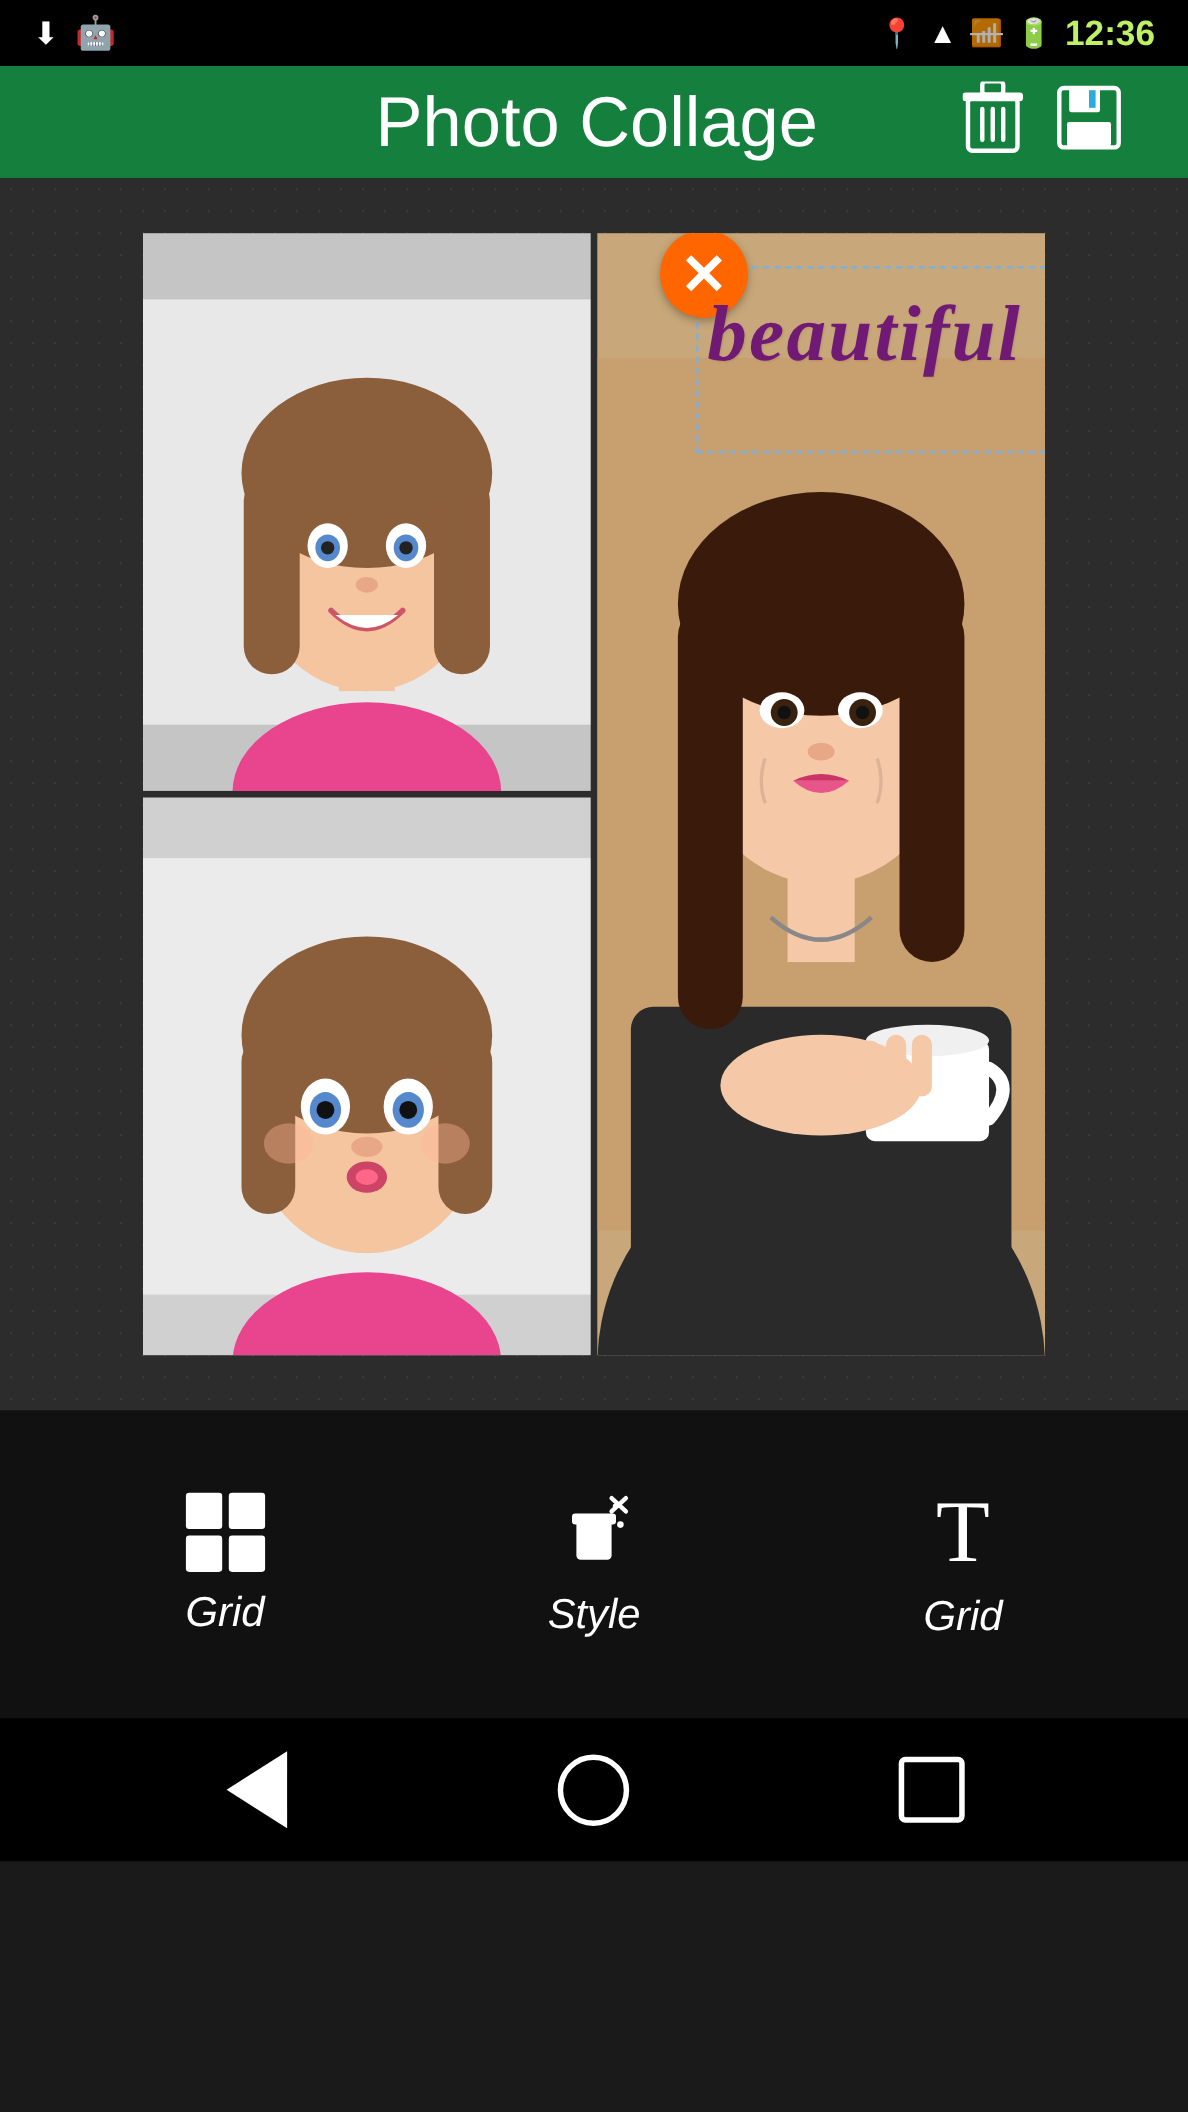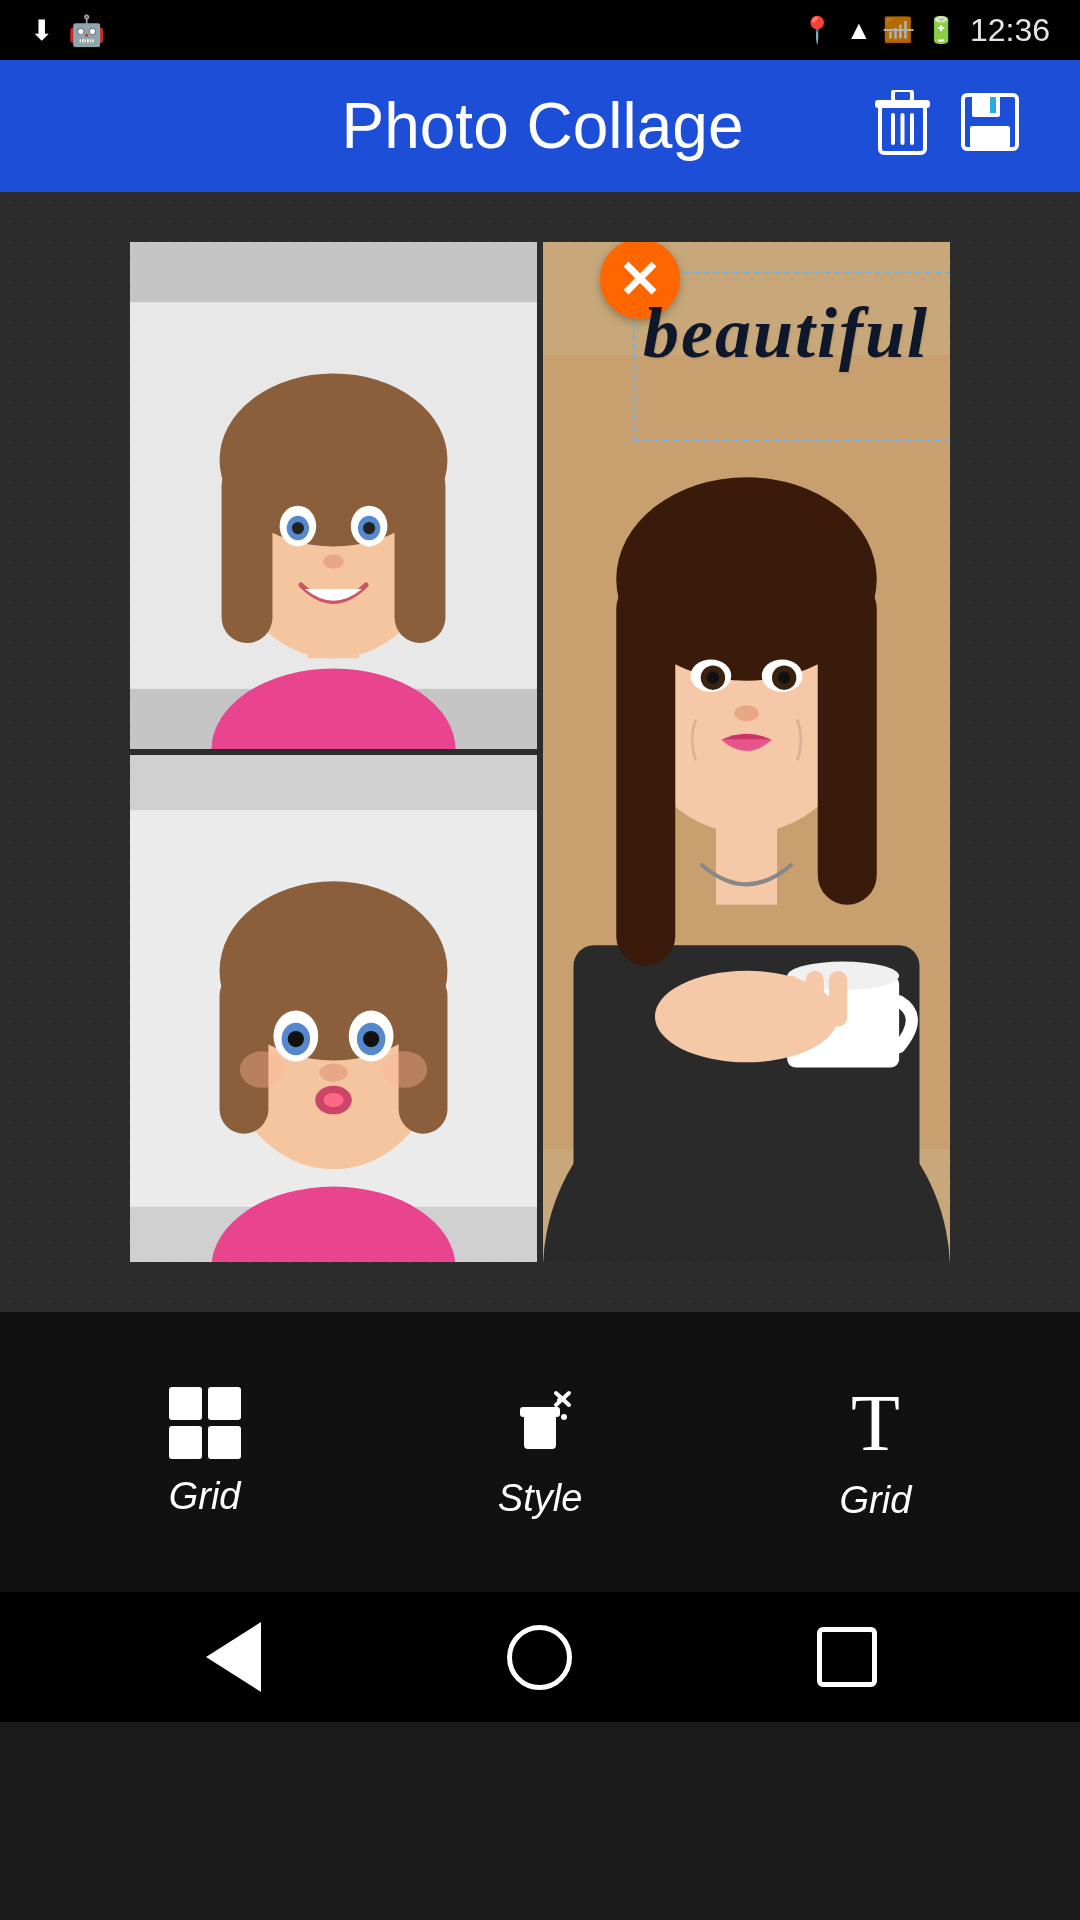--- a/index.html
+++ b/index.html
@@ -37,30 +37,30 @@
       align-items: center;
       gap: 12px;
     }
 
     .status-icon {
       color: white;
       font-size: 28px;
     }
 
     .status-time {
-      color: #e5e5e5;
+      color: #bef264;
       font-size: 32px;
-      font-weight: normal;
+      font-weight: bold;
     }
 
     
     .header {
       width: 100%;
-      height: 132px;
-      background: #1d4ed8;
+      height: 102px;
+      background: #15803d;
       display: flex;
       align-items: center;
       justify-content: space-between;
       padding: 0 60px;
     }
 
     .header-title {
       color: white;
       font-size: 64px;
       font-weight: 400;
@@ -138,21 +138,21 @@
       position: absolute;
       top: 50px;
       left: 100px;
       z-index: 10;
       pointer-events: none;
     }
 
     .beautiful-text {
       font-family: 'Georgia', cursive;
       font-size: 72px;
-      color: #0f172a;
+      color: #701a75;
       font-style: italic;
       font-weight: bold;
       text-shadow: 1px 1px 2px rgba(0,0,0,0.1);
       letter-spacing: 2px;
     }
 
     
     .text-selection-box {
       position: absolute;
       top: 30px;

